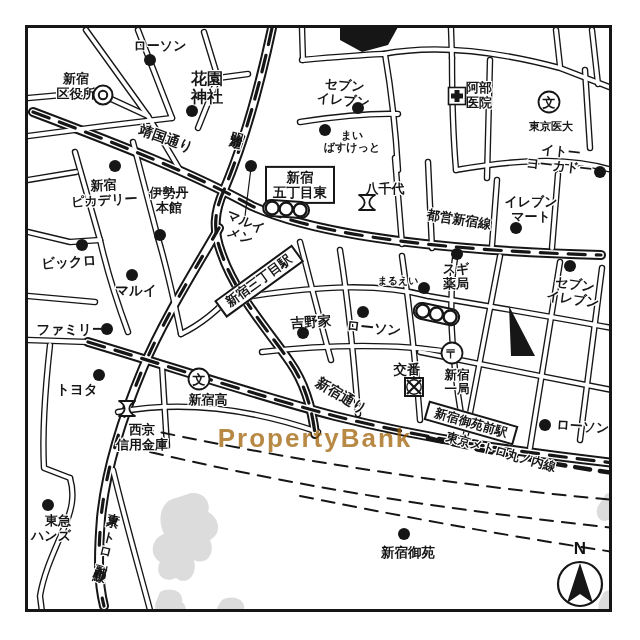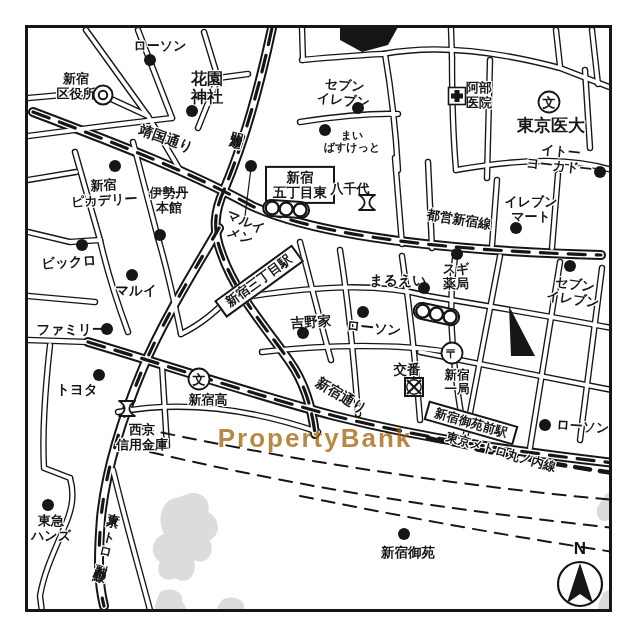--- a/index.html
+++ b/index.html
@@ -157,59 +157,59 @@
       <div class="lbl poi" style="left: 207px; top: 88px; font-size: 16px; transform: translate(-50%, -50%) rotate(0deg);">花園
 神社</div>
       <div class="lbl poi" style="left: 166px; top: 139px; font-size: 14px; transform: translate(-50%, -50%) rotate(20deg);">靖国通り</div>
       <div class="lbl vroad" style="left: 238px; top: 133px; font-size: 12.5px; transform: translate(-50%, -50%) rotate(15deg);">明治通り</div>
       <div class="lbl poi" style="left: 344px; top: 93px; font-size: 13px; transform: translate(-50%, -50%) rotate(5deg);">セブン
 イレブン</div>
       <div class="lbl poi" style="left: 352px; top: 141px; font-size: 11px; transform: translate(-50%, -50%) rotate(0deg); text-align: center;">まい
 ばすけっと</div>
       <div class="lbl poi" style="left: 479px; top: 96px; font-size: 13px; transform: translate(-50%, -50%) rotate(0deg);">阿部
 医院</div>
-      <div class="lbl poi" style="left: 551px; top: 126px; font-size: 17px; transform: translate(-50%, -50%) rotate(0deg);">東京医大</div>
+      <div class="lbl poi" style="left: 551px; top: 126px; font-size: 11px; transform: translate(-50%, -50%) rotate(0deg);">東京医大</div>
       <div class="lbl poi" style="left: 560px; top: 159px; font-size: 13px; transform: translate(-50%, -50%) rotate(6deg);">イトー
 ヨーカドー</div>
       <div class="lbl boxed" style="left: 300px; top: 185px; font-size: 13.5px; transform: translate(-50%, -50%) rotate(0deg);">新宿
 五丁目東</div>
-      <div class="lbl poi" style="left: 350px; top: 189px; font-size: 13px; transform: translate(-50%, -50%) rotate(0deg);">八千代</div>
+      <div class="lbl poi" style="left: 385px; top: 189px; font-size: 13px; transform: translate(-50%, -50%) rotate(0deg);">八千代</div>
       <div class="lbl poi" style="left: 459px; top: 220px; font-size: 13px; transform: translate(-50%, -50%) rotate(9deg);">都営新宿線</div>
       <div class="lbl poi" style="left: 531px; top: 210px; font-size: 13px; transform: translate(-50%, -50%) rotate(0deg);">イレブン
 マート</div>
       <div class="lbl poi" style="left: 104px; top: 193px; font-size: 13px; transform: translate(-50%, -50%) rotate(-3deg);">新宿
 ピカデリー</div>
       <div class="lbl poi" style="left: 169px; top: 201px; font-size: 13px; transform: translate(-50%, -50%) rotate(0deg);">伊勢丹
 本館</div>
       <div class="lbl poi" style="left: 243px; top: 229px; font-size: 13px; transform: translate(-50%, -50%) rotate(22deg);">マルイ
 メン</div>
       <div class="lbl poi" style="left: 69px; top: 262px; font-size: 13.5px; transform: translate(-50%, -50%) rotate(-4deg);">ビックロ</div>
       <div class="lbl poi" style="left: 136px; top: 291px; font-size: 13.5px; transform: translate(-50%, -50%) rotate(0deg);">マルイ</div>
       <div class="lbl station" style="left: 259px; top: 281px; font-size: 13px; transform: translate(-50%, -50%) rotate(-36deg);">新宿三丁目駅</div>
-      <div class="lbl poi" style="left: 398px; top: 281px; font-size: 14px; transform: translate(-50%, -50%) rotate(0deg);">まるえい</div>
+      <div class="lbl poi" style="left: 398px; top: 281px; font-size: 10px; transform: translate(-50%, -50%) rotate(0deg);">まるえい</div>
       <div class="lbl poi" style="left: 456px; top: 277px; font-size: 13px; transform: translate(-50%, -50%) rotate(0deg);">スギ
 薬局</div>
       <div class="lbl poi" style="left: 574px; top: 292px; font-size: 13px; transform: translate(-50%, -50%) rotate(8deg);">セブン
 イレブン</div>
       <div class="lbl poi" style="left: 71px; top: 330px; font-size: 13.5px; transform: translate(-50%, -50%) rotate(0deg);">ファミリー</div>
       <div class="lbl poi" style="left: 77px; top: 390px; font-size: 13.5px; transform: translate(-50%, -50%) rotate(0deg);">トヨタ</div>
       <div class="lbl poi" style="left: 311px; top: 322px; font-size: 13.5px; transform: translate(-50%, -50%) rotate(-4deg);">吉野家</div>
       <div class="lbl poi" style="left: 374px; top: 328px; font-size: 13.5px; transform: translate(-50%, -50%) rotate(6deg);">ローソン</div>
       <div class="lbl poi" style="left: 407px; top: 370px; font-size: 13.5px; transform: translate(-50%, -50%) rotate(0deg);">交番</div>
       <div class="lbl poi" style="left: 457px; top: 382px; font-size: 12.5px; transform: translate(-50%, -50%) rotate(0deg);">新宿
 一局</div>
       <div class="lbl poi" style="left: 341px; top: 396px; font-size: 14px; transform: translate(-50%, -50%) rotate(31deg);">新宿通り</div>
       <div class="lbl poi" style="left: 208px; top: 400px; font-size: 13px; transform: translate(-50%, -50%) rotate(0deg);">新宿高</div>
       <div class="lbl poi" style="left: 142px; top: 438px; font-size: 13px; transform: translate(-50%, -50%) rotate(0deg);">西京
 信用金庫</div>
       <div class="lbl station" style="left: 471px; top: 423px; font-size: 12.5px; transform: translate(-50%, -50%) rotate(16deg);">新宿御苑前駅</div>
       <div class="lbl poi" style="left: 501px; top: 452px; font-size: 12.5px; transform: translate(-50%, -50%) rotate(16deg);">東京メトロ丸ノ内線</div>
       <div class="lbl poi" style="left: 583px; top: 427px; font-size: 13px; transform: translate(-50%, -50%) rotate(4deg);">ローソン</div>
       <div class="lbl vroad" style="left: 110px; top: 533px; font-size: 12.5px; transform: translate(-50%, -50%) rotate(14deg);">東京メトロ副都心線</div>
-      <div class="lbl poi" style="left: 51px; top: 529px; font-size: 13px; transform: translate(-50%, -50%) rotate(0deg);">東急
+      <div class="lbl poi" style="left: 51px; top: 529px; font-size: 13px; transform: translate(-50%, -50%) rotate(0deg); text-align: right;">東急
 ハンズ</div>
       <div class="lbl poi" style="left: 408px; top: 553px; font-size: 13.5px; transform: translate(-50%, -50%) rotate(0deg); text-align: right;">新宿御苑</div>
       <span class="icon" style="left: 150px; top: 62px; transform: translate(-50%, -50%) rotate(0deg);"><svg width="24" height="24" viewBox="0 0 24 24">
           <circle cx="12" cy="12" r="6" fill="#161616"></circle>
         </svg></span>
       <span class="icon" style="left: 192px; top: 113px; transform: translate(-50%, -50%) rotate(0deg);"><svg width="24" height="24" viewBox="0 0 24 24">
           <circle cx="12" cy="12" r="6" fill="#161616"></circle>
         </svg></span>
       <span class="icon" style="left: 358px; top: 110px; transform: translate(-50%, -50%) rotate(0deg);"><svg width="24" height="24" viewBox="0 0 24 24">
           <circle cx="12" cy="12" r="6" fill="#161616"></circle>

